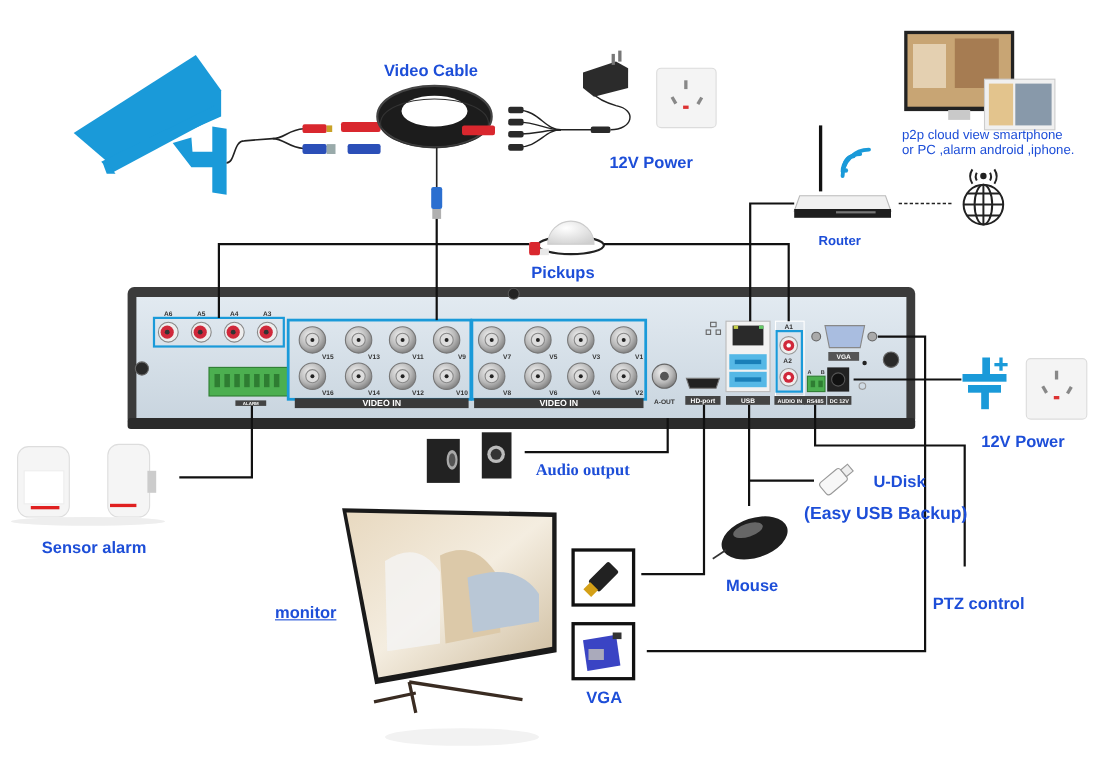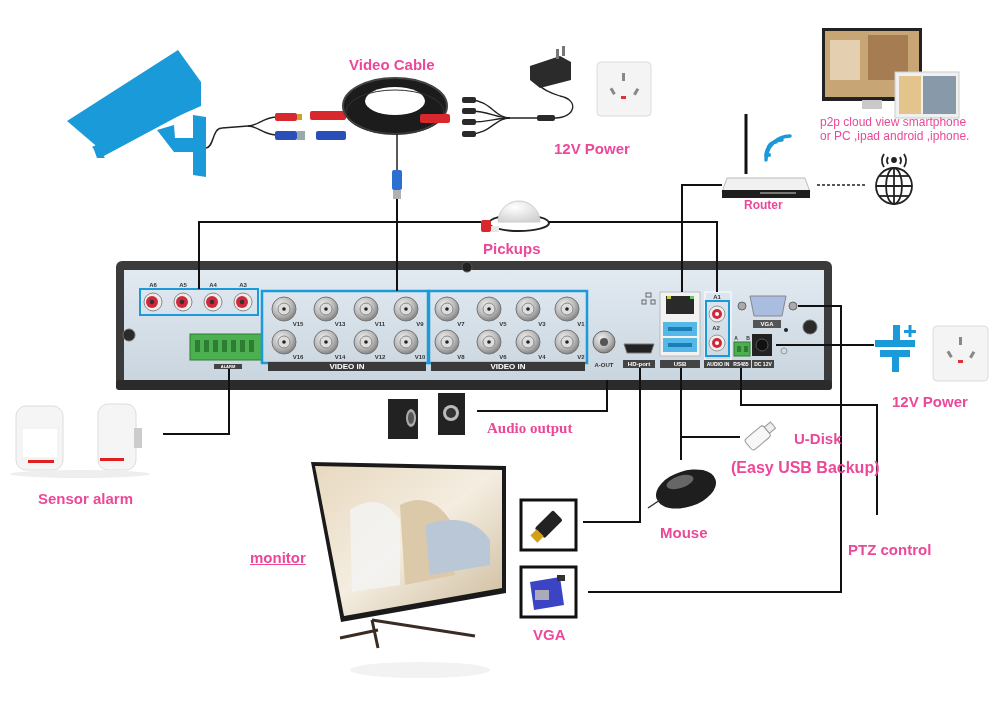--- a/index.html
+++ b/index.html
@@ -1,17 +1,17 @@
 <!DOCTYPE html>
 <html><head>
 <meta charset="utf-8">
 <style>
   html,body{margin:0;padding:0;background:#fff;}
   body{width:1000px;height:703px;position:relative;overflow:hidden;font-family:"Liberation Sans",sans-serif;}
-  .lbl{position:absolute;color:#ec4899;font-family:"Liberation Sans",sans-serif;white-space:nowrap;}
+  .lbl{position:absolute;color:#1d4ed8;font-family:"Liberation Sans",sans-serif;white-space:nowrap;}
   .lbl-b{font-weight:bold;}
   .lbl-15{font-size:15px;}
   .lbl-12{font-size:12px;}
   svg{position:absolute;left:0;top:0;}
   .port-label{font-family:"Liberation Sans",sans-serif;font-size:6px;fill:#333;font-weight:bold;}
   .strip-label{font-family:"Liberation Sans",sans-serif;font-size:8px;fill:#fff;font-weight:bold;}
 </style>
 </head>
 <body>
 
@@ -427,22 +427,22 @@
   <g>
     <ellipse cx="686" cy="489" rx="31" ry="18" transform="rotate(-18 686 489)" fill="#1e1e1e"></ellipse>
     <ellipse cx="680" cy="482" rx="14" ry="6" transform="rotate(-18 680 482)" fill="#666"></ellipse>
     <path d="M660,500 L648,508" stroke="#333" stroke-width="1.5"></path>
   </g>
 </svg>
 
 <div class="lbl lbl-15 lbl-b" style="left:349px;top:56px;">Video Cable</div>
 <div class="lbl lbl-15 lbl-b" style="left:554px;top:140px;">12V Power</div>
 <div class="lbl lbl-12" style="left:820px;top:115px;">p2p cloud view smartphone</div>
-<div class="lbl lbl-12" style="left:820px;top:129px;">or PC ,ipad android ,iphone.</div>
-<div class="lbl lbl-12 lbl-b" style="left:744px;top:198px;">Router</div>
+<div class="lbl lbl-12" style="left:820px;top:129px;">or PC ,alarm android ,iphone.</div>
+<div class="lbl lbl-12 lbl-b" style="left:744px;top:212px;">Router</div>
 <div class="lbl lbl-15 lbl-b" style="left:483px;top:240px;">Pickups</div>
 <div class="lbl lbl-15 lbl-b" style="left:892px;top:393px;">12V Power</div>
 <div class="lbl lbl-15 lbl-b" style="left:487px;top:420px;font-family:Liberation Serif, serif;">Audio output</div>
 <div class="lbl lbl-15 lbl-b" style="left:784px;top:430px;margin-left:10px;">U-Disk</div>
 <div class="lbl lbl-b" style="left:731px;top:459px;font-size:16px;">(Easy USB Backup)</div>
 <div class="lbl lbl-15 lbl-b" style="left:38px;top:490px;">Sensor alarm</div>
 <div class="lbl lbl-15 lbl-b" style="left:250px;top:549px;text-decoration:underline;">monitor</div>
 <div class="lbl lbl-15 lbl-b" style="left:660px;top:524px;text-align:right;">Mouse</div>
 <div class="lbl lbl-15 lbl-b" style="left:848px;top:525px;margin-top:16px;">PTZ control</div>
 <div class="lbl lbl-15 lbl-b" style="left:533px;top:626px;">VGA</div>

